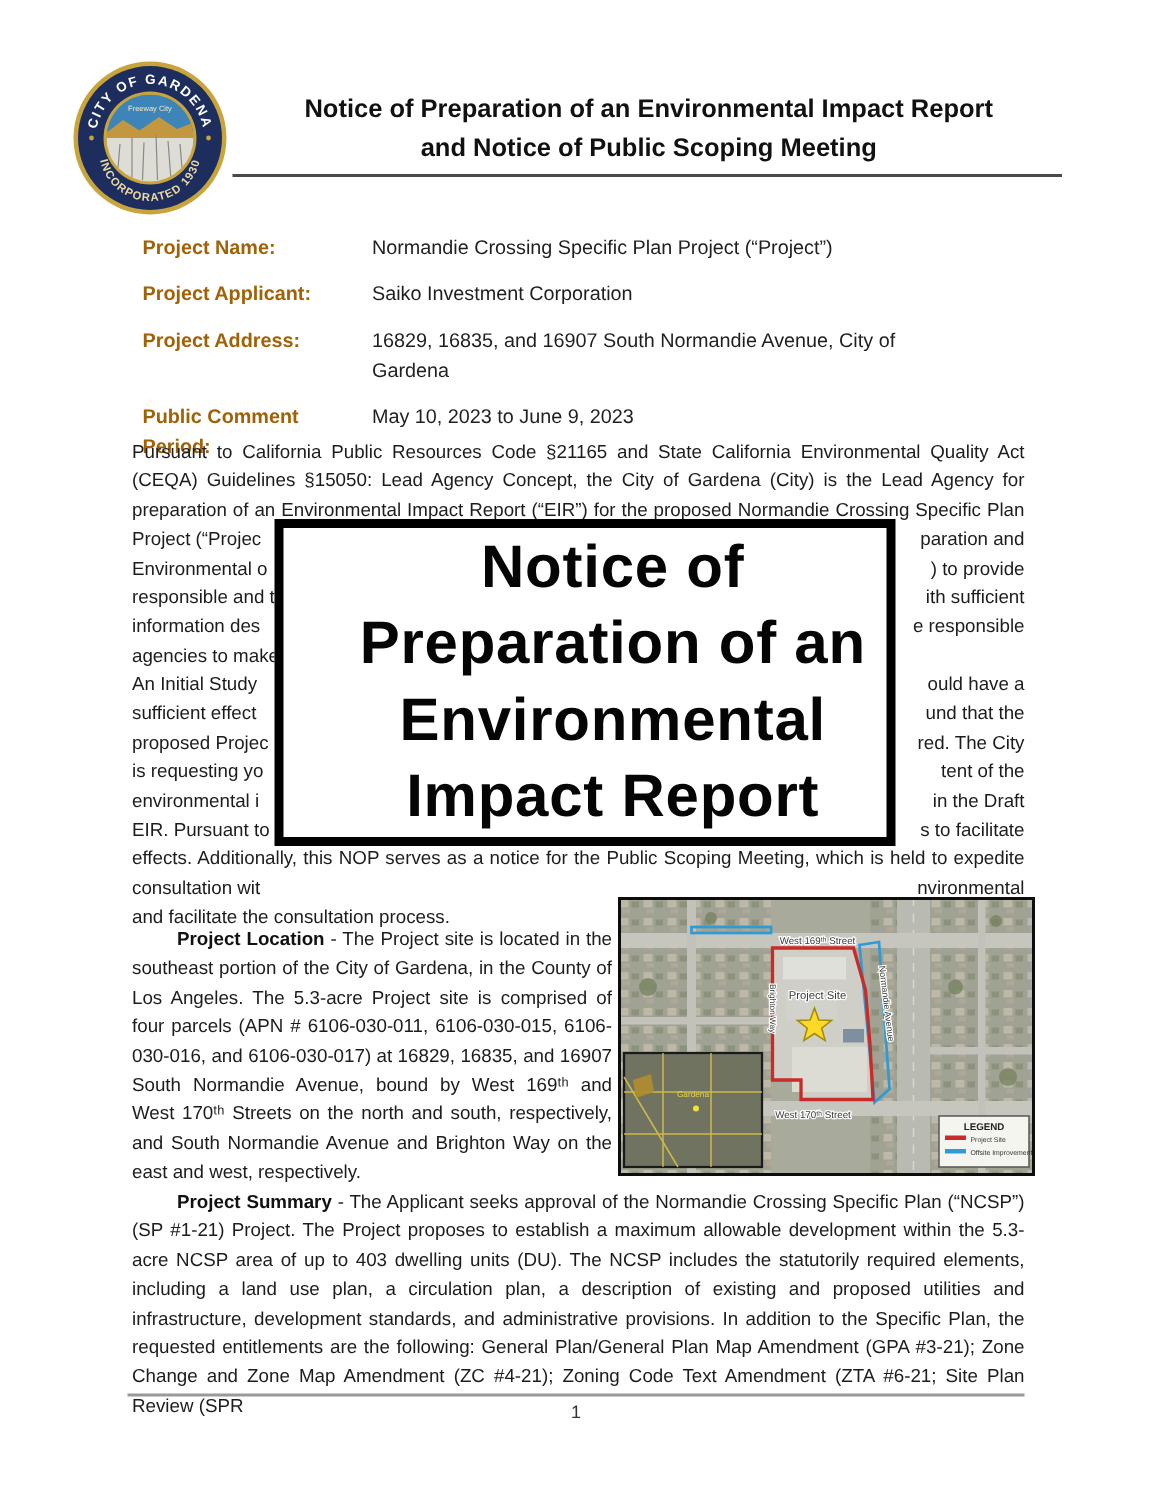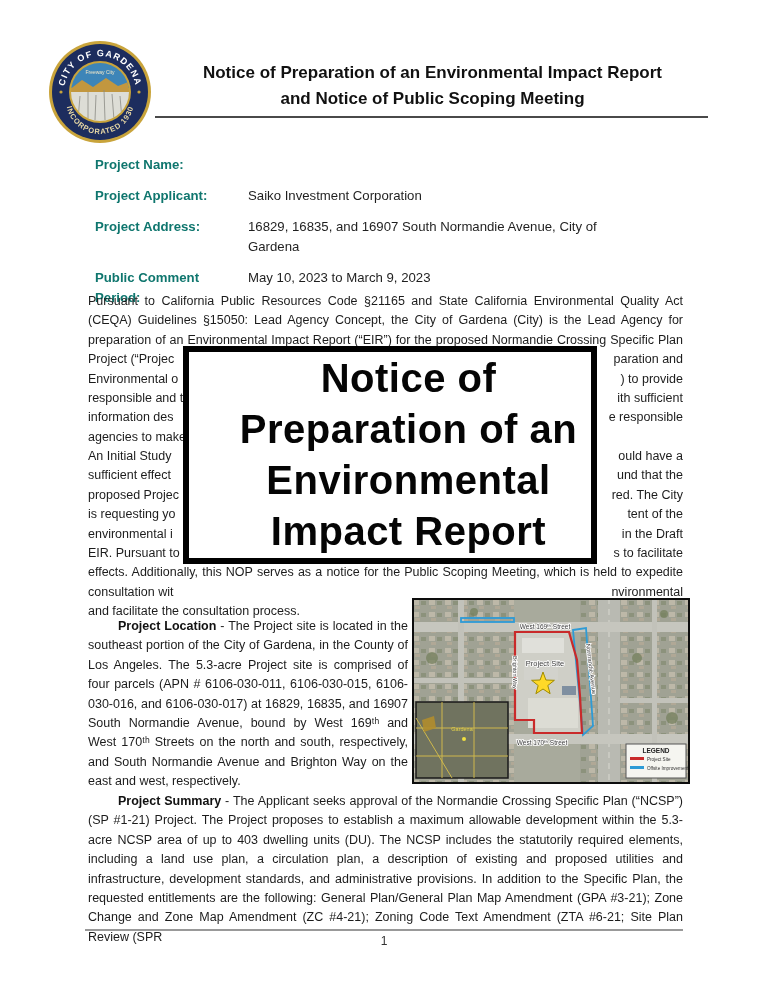--- a/index.html
+++ b/index.html
@@ -12,21 +12,21 @@
   
   .seal { position:absolute; left:48px; top:40px; width:104px; height:104px; }
   .title-block {
     position:absolute; left:155px; top:60px; width:555px;
     text-align:center; font-weight:bold; font-size:17px; line-height:26px; color:#111;
   }
   .title-rule { position:absolute; left:155px; top:116px; width:553px; height:2px; background:#4a4a4a; }
   
   .info { position:absolute; left:95px; top:155px; width:590px; font-size:13.2px; }
   .info-row { display:flex; margin-bottom:11px; line-height:20px; }
-  .info-label { width:153px; font-weight:bold; flex:0 0 153px; color:#0f766e; }
+  .info-label { width:153px; font-weight:bold; flex:0 0 153px; color:#a16207; }
   .info-value { white-space:pre-line; width:430px; }
   
   .bodytext { font-size:12.5px; color:#1c1c1c; }
   .para-lines { position:absolute; left:88px; width:595px; }
   #para1 { top:292px; }
   #para2 { top:447px; }
   .bl { height:19.4px; line-height:19.4px; white-space:nowrap; }
   .bl.full { text-align:justify; text-align-last:justify; }
   .bl.split { display:flex; justify-content:space-between; }
   .bl.last { text-align:left; }
@@ -90,33 +90,34 @@
 
   <div class="title-block">
     <div>Notice of Preparation of an Environmental Impact Report</div>
     <div>and Notice of Public Scoping Meeting</div>
   </div>
   <div class="title-rule"></div>
 
   <div class="info" id="info-rows">
       <div class="info-row">
         <div class="info-label">Project Name:</div>
+        <div class="info-value">Normandie Crossing Specific Plan Project (“Project”)</div>
       </div>
       <div class="info-row">
         <div class="info-label">Project Applicant:</div>
         <div class="info-value">Saiko Investment Corporation</div>
       </div>
       <div class="info-row">
         <div class="info-label">Project Address:</div>
         <div class="info-value">16829, 16835, and 16907 South Normandie Avenue, City of
 Gardena</div>
       </div>
       <div class="info-row">
         <div class="info-label">Public Comment Period:</div>
-        <div class="info-value">May 10, 2023 to March 9, 2023</div>
+        <div class="info-value">May 10, 2023 to June 9, 2023</div>
       </div>
     </div>
 
   <div class="para-lines bodytext" id="para1">
       <div class="bl full">Pursuant to California Public Resources Code §21165 and State California Environmental Quality Act</div>
       <div class="bl full">(CEQA) Guidelines §15050: Lead Agency Concept, the City of Gardena (City) is the Lead Agency for</div>
       <div class="bl full">preparation of an Environmental Impact Report (“EIR”) for the proposed Normandie Crossing Specific Plan</div>
       <div class="bl split">
         <span>Project (“Projec</span>
         <span>paration and</span>

